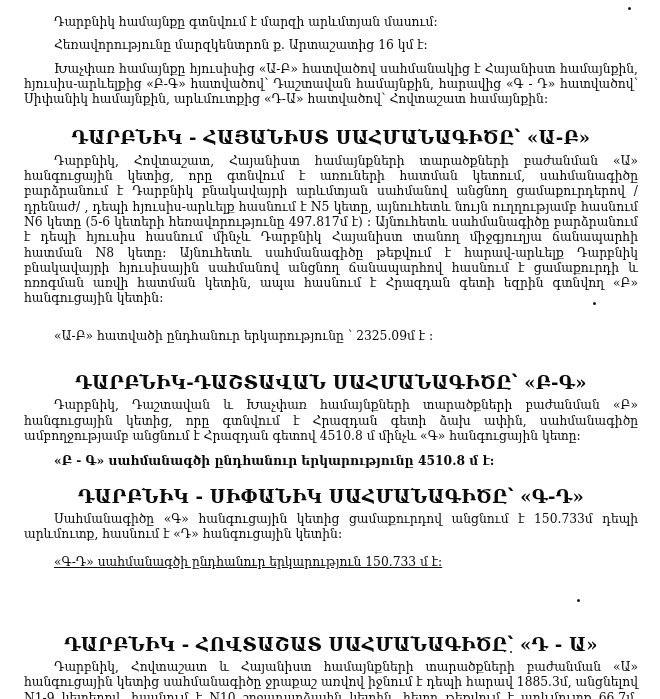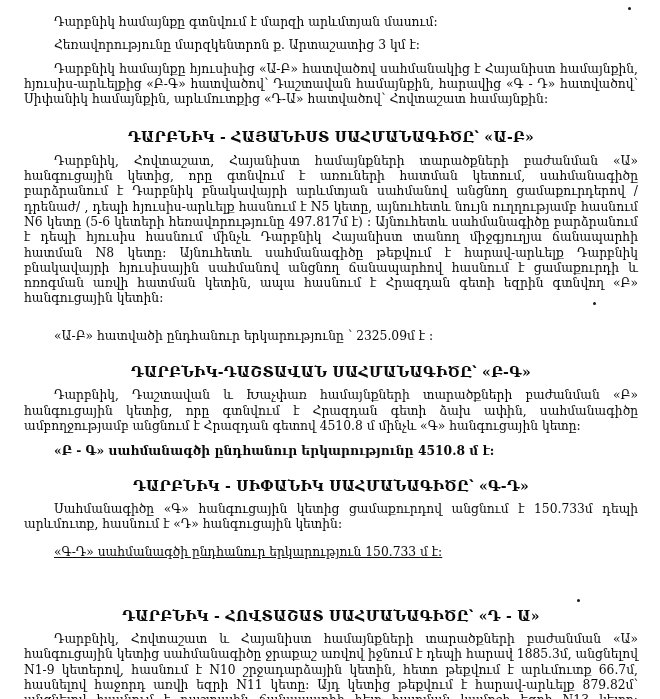--- a/index.html
+++ b/index.html
@@ -10,45 +10,45 @@
     font-size:12.3px;line-height:15.3px;
     padding:7px 14px 0 16px;
     position:relative;
     -webkit-font-smoothing:none;
   }
   p{margin:8px;}
   .indent{text-indent:30px;}
   .just{text-align:justify;}
   .heading{
     font-weight:bold;text-align:center;
-    font-size:14px;letter-spacing:.3px;
+    font-size:18px;letter-spacing:.3px;
     margin:0;
   }
   .len-line{white-space:nowrap;}
   .mt-head1{margin-top:23px;}
   .mt-len1{margin-top:22px;}
-  .mt-head2{margin-top:21px;}
+  .mt-head2{margin-top:31px;}
   .mt-len2{margin-top:9px;font-weight:bold;}
   .mt-head3{margin-top:20px;}
   .mt-len3{margin-top:13px;text-decoration:underline;}
-  .mt-head4{margin-top:48px;}
+  .mt-head4{margin-top:66px;}
   .artifact{
     position:absolute;width:3px;height:3px;background:#1a1a1a;border-radius:50%;
   }
   .a1{left:628px;top:7px;}
   .a2{left:593px;top:302px;}
   .a3{left:577px;top:599px;}
   .a4{left:510px;top:651px;width:2px;height:2px;}
 </style>
 </head>
 <body>
 
 <p class="indent">Դարբնիկ համայնքը գտնվում է մարզի արևմտյան մասում:</p>
-<p class="indent">Հեռավորությունը մարզկենտրոն ք. Արտաշատից 3 կմ է:</p>
-<p class="indent just">Դարբնիկ համայնքը հյուսիսից «Ա-Բ» հատվածով սահմանակից է Հայանիստ համայնքին, հյուսիս-արևելքից «Բ-Գ» հատվածով՝ Դաշտավան համայնքին, հարավից «Գ - Դ» հատվածով՝ Սիփանիկ համայնքին, արևմուտքից «Դ-Ա» հատվածով՝ Հովտաշատ համայնքին:</p>
+<p class="indent">Հեռավորությունը մարզկենտրոն ք. Արտաշատից 16 կմ է:</p>
+<p class="indent just">Խաչփառ համայնքը հյուսիսից «Ա-Բ» հատվածով սահմանակից է Հայանիստ համայնքին, հյուսիս-արևելքից «Բ-Գ» հատվածով՝ Դաշտավան համայնքին, հարավից «Գ - Դ» հատվածով՝ Սիփանիկ համայնքին, արևմուտքից «Դ-Ա» հատվածով՝ Հովտաշատ համայնքին:</p>
 
 <p class="heading mt-head1">ԴԱՐԲՆԻԿ - ՀԱՅԱՆԻՍՏ ՍԱՀՄԱՆԱԳԻԾԸ՝ «Ա-Բ»</p>
 <p class="indent just">Դարբնիկ, Հովտաշատ, Հայանիստ համայնքների տարածքների բաժանման «Ա» հանգուցային կետից, որը գտնվում է առուների հատման կետում, սահմանագիծը բարձրանում է Դարբնիկ բնակավայրի արևմտյան սահմանով անցնող ցամաքուրդերով /դրենաժ/ , դեպի հյուսիս-արևելք հասնում է N5 կետը, այնուհետև նույն ուղղությամբ հասնում N6 կետը (5-6 կետերի հեռավորությունը 497.817մ է) : Այնուհետև սահմանագիծը բարձրանում է դեպի հյուսիս հասնում մինչև Դարբնիկ Հայանիստ տանող միջգյուղյա ճանապարհի հատման N8 կետը: Այնուհետև սահմանագիծը թեքվում է հարավ-արևելք Դարբնիկ բնակավայրի հյուսիսային սահմանով անցնող ճանապարհով հասնում է ցամաքուրդի և ոռոգման առվի հատման կետին, ապա հասնում է Հրազդան գետի եզրին գտնվող «Բ» հանգուցային կետին:</p>
 <p class="indent len-line mt-len1">«Ա-Բ» հատվածի ընդհանուր երկարությունը ՝ 2325.09մ է :</p>
 
 <p class="heading mt-head2">ԴԱՐԲՆԻԿ-ԴԱՇՏԱՎԱՆ ՍԱՀՄԱՆԱԳԻԾԸ՝ «Բ-Գ»</p>
 <p class="indent just">Դարբնիկ, Դաշտավան և Խաչփառ համայնքների տարածքների բաժանման «Բ» հանգուցային կետից, որը գտնվում է Հրազդան գետի ձախ ափին, սահմանագիծը ամբողջությամբ անցնում է Հրազդան գետով 4510.8 մ մինչև «Գ» հանգուցային կետը:</p>
 <p class="indent len-line mt-len2">«Բ - Գ» սահմանագծի ընդհանուր երկարությունը 4510.8 մ է:</p>
 
 <p class="heading mt-head3">ԴԱՐԲՆԻԿ - ՍԻՓԱՆԻԿ ՍԱՀՄԱՆԱԳԻԾԸ՝ «Գ-Դ»</p>

